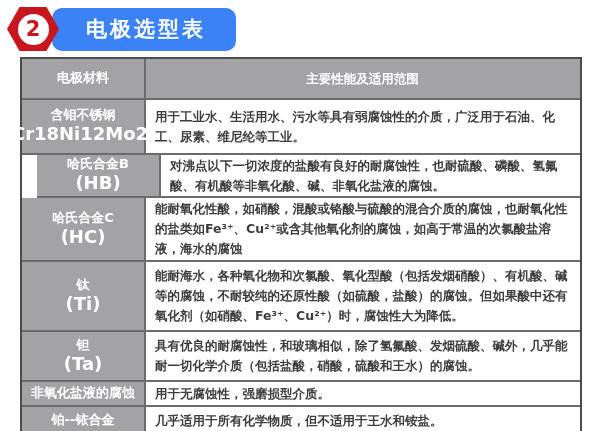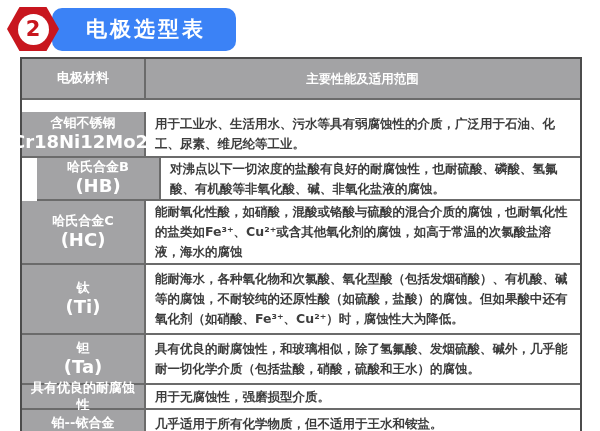--- a/index.html
+++ b/index.html
@@ -47,21 +47,21 @@
   .cell-r {
     flex:1; box-sizing:border-box;
     color:#3d3d3d; font-weight:bold; font-size:12.5px; line-height:1.6;
     display:flex; align-items:center;
     padding:3px 10px 3px 9px; text-align:left;
   }
   .row.hd .cell-l, .row.hd .cell-r {
     background:#a3a3a5; color:#ffffff; justify-content:center; text-align:center;
   }
   .row.hd { height:41px; }
-  .row.r0 { height:46px;margin-top:12px; }
+  .row.r0 { height:55px; }
   .row.r1 { height:43px;margin-left:15px; }
   .row.r2 { height:64px; }
   .row.r3 { height:70px; }
   .row.r4 { height:50px; }
   .row.r5 { height:25px; }
   .row.r6 { height:27px; }
 </style>
 </head>
 <body>
 
@@ -124,21 +124,21 @@
       <span>钽</span>
       <span class="sub">(Ta)</span>
     </div>
     <div class="cell-r">
       <span>具有优良的耐腐蚀性，和玻璃相似，除了氢氟酸、发烟硫酸、碱外，几乎能耐一切化学介质（包括盐酸，硝酸，硫酸和王水）的腐蚀。</span>
     </div>
   </div>
 
   <div class="row r5">
     <div class="cell-l">
-      <span>具有优良的耐腐蚀性</span>
+      <span>非氧化盐液的腐蚀</span>
     </div>
     <div class="cell-r">
       <span>用于无腐蚀性，强磨损型介质。</span>
     </div>
   </div>
 
   <div class="row r6">
     <div class="cell-l">
       <span>铂--铱合金</span>
     </div>

